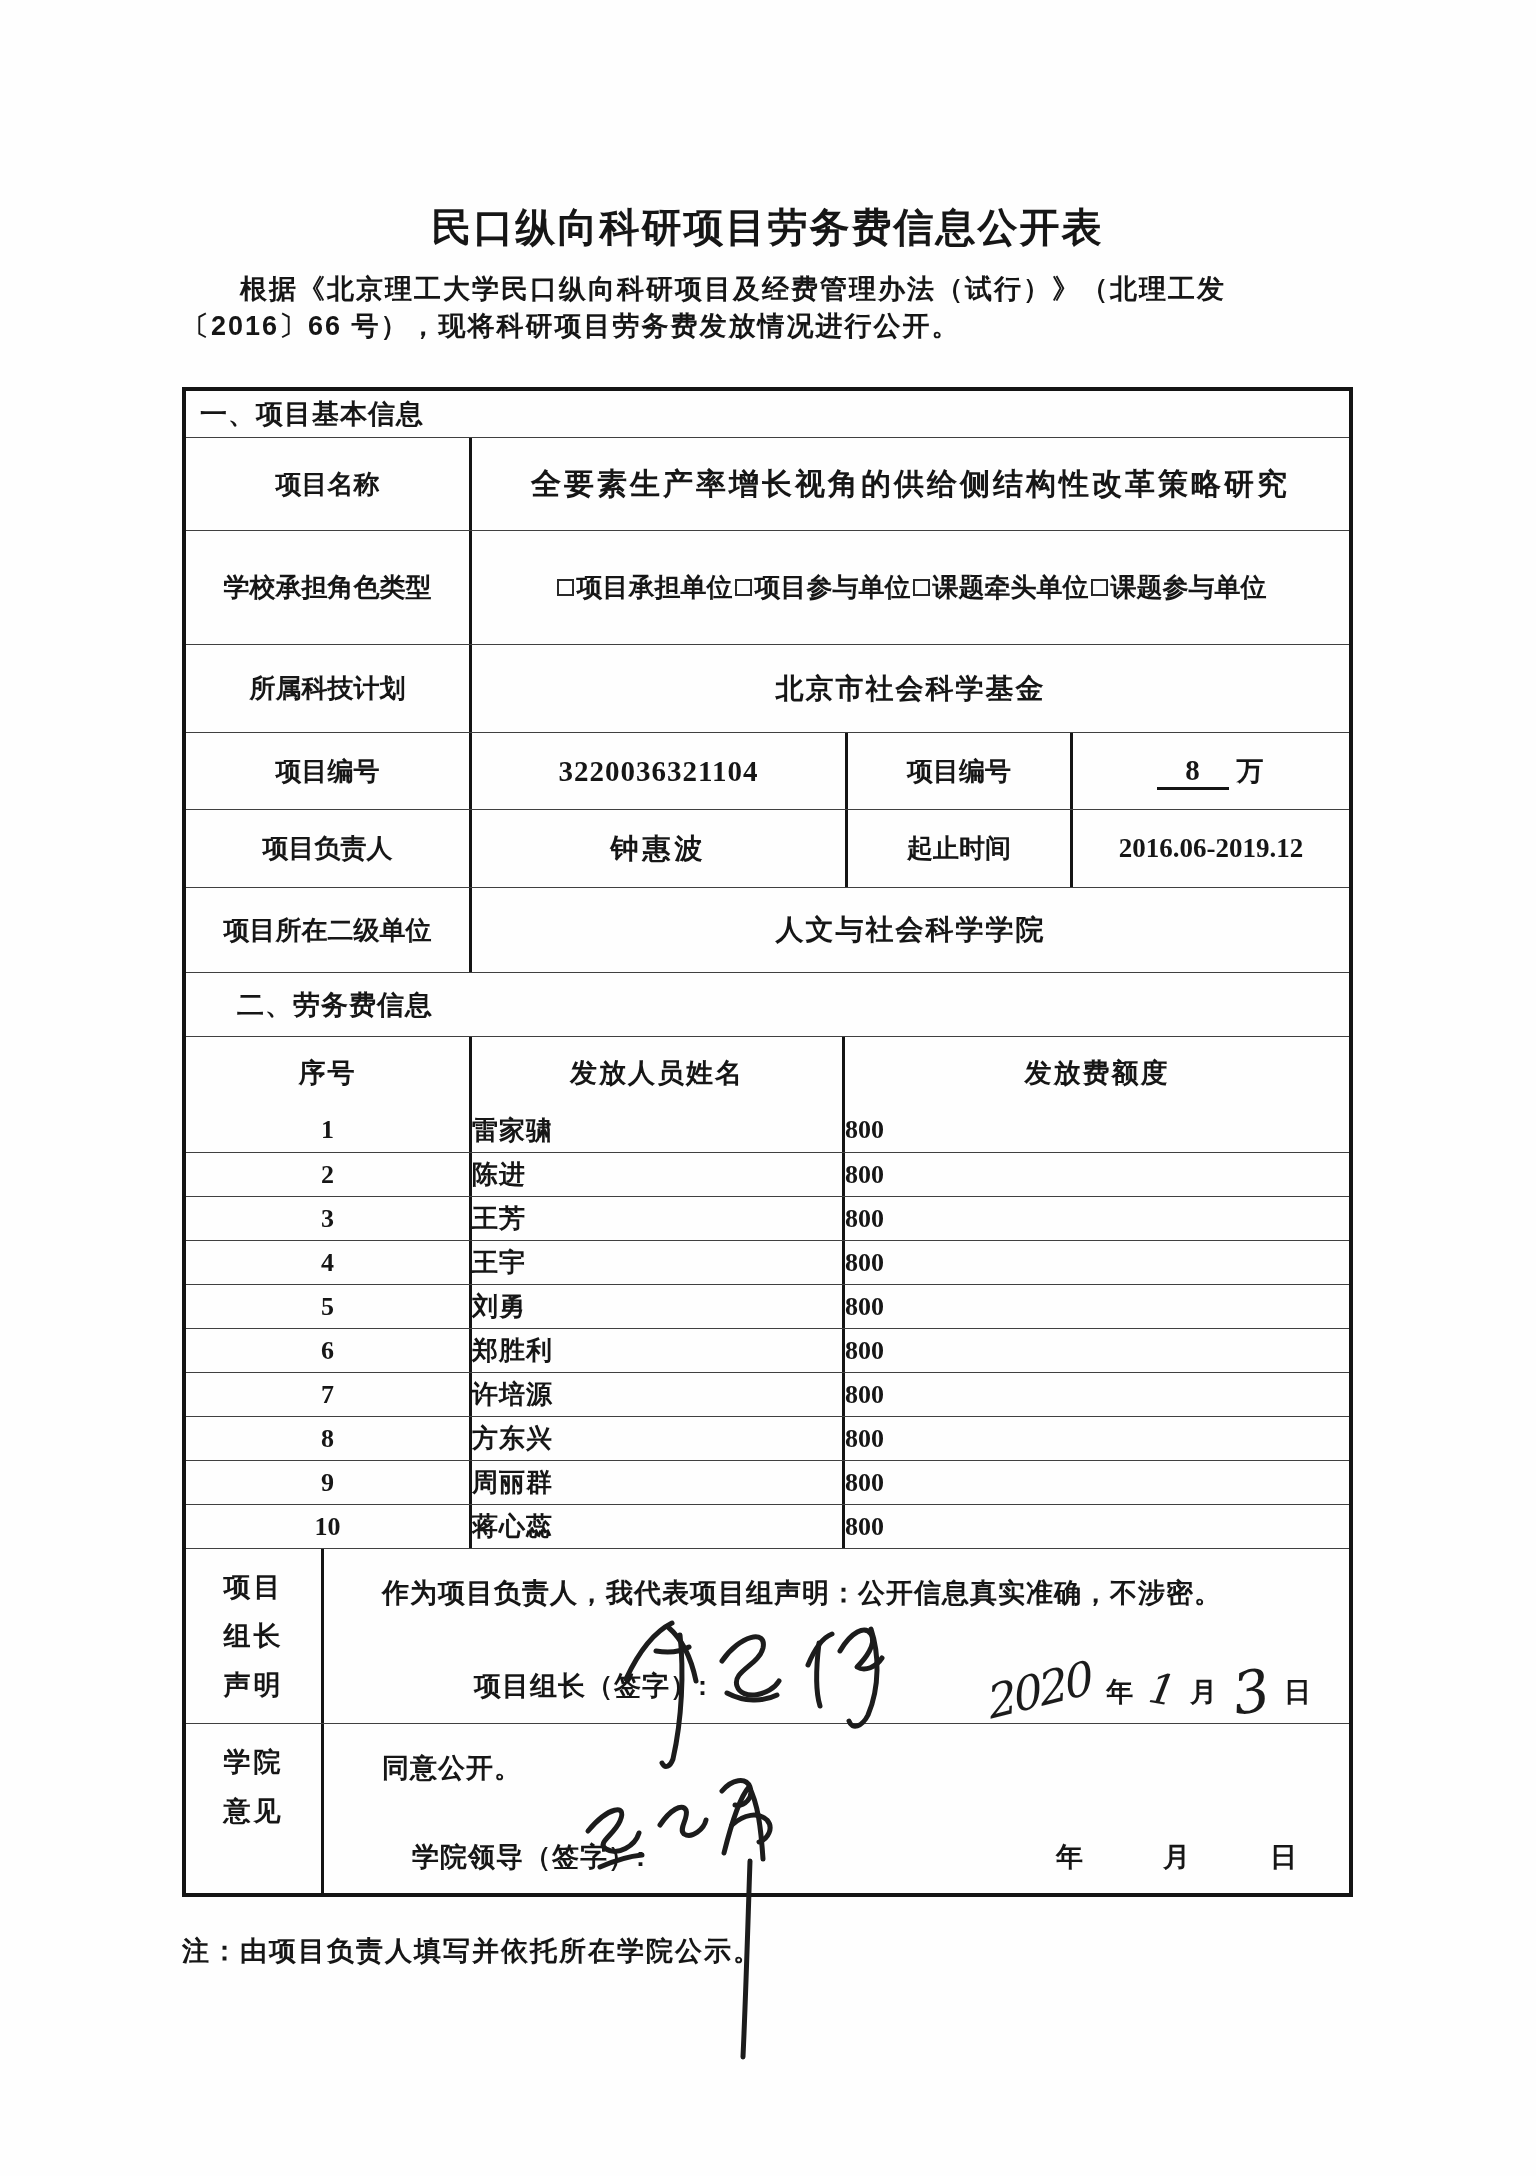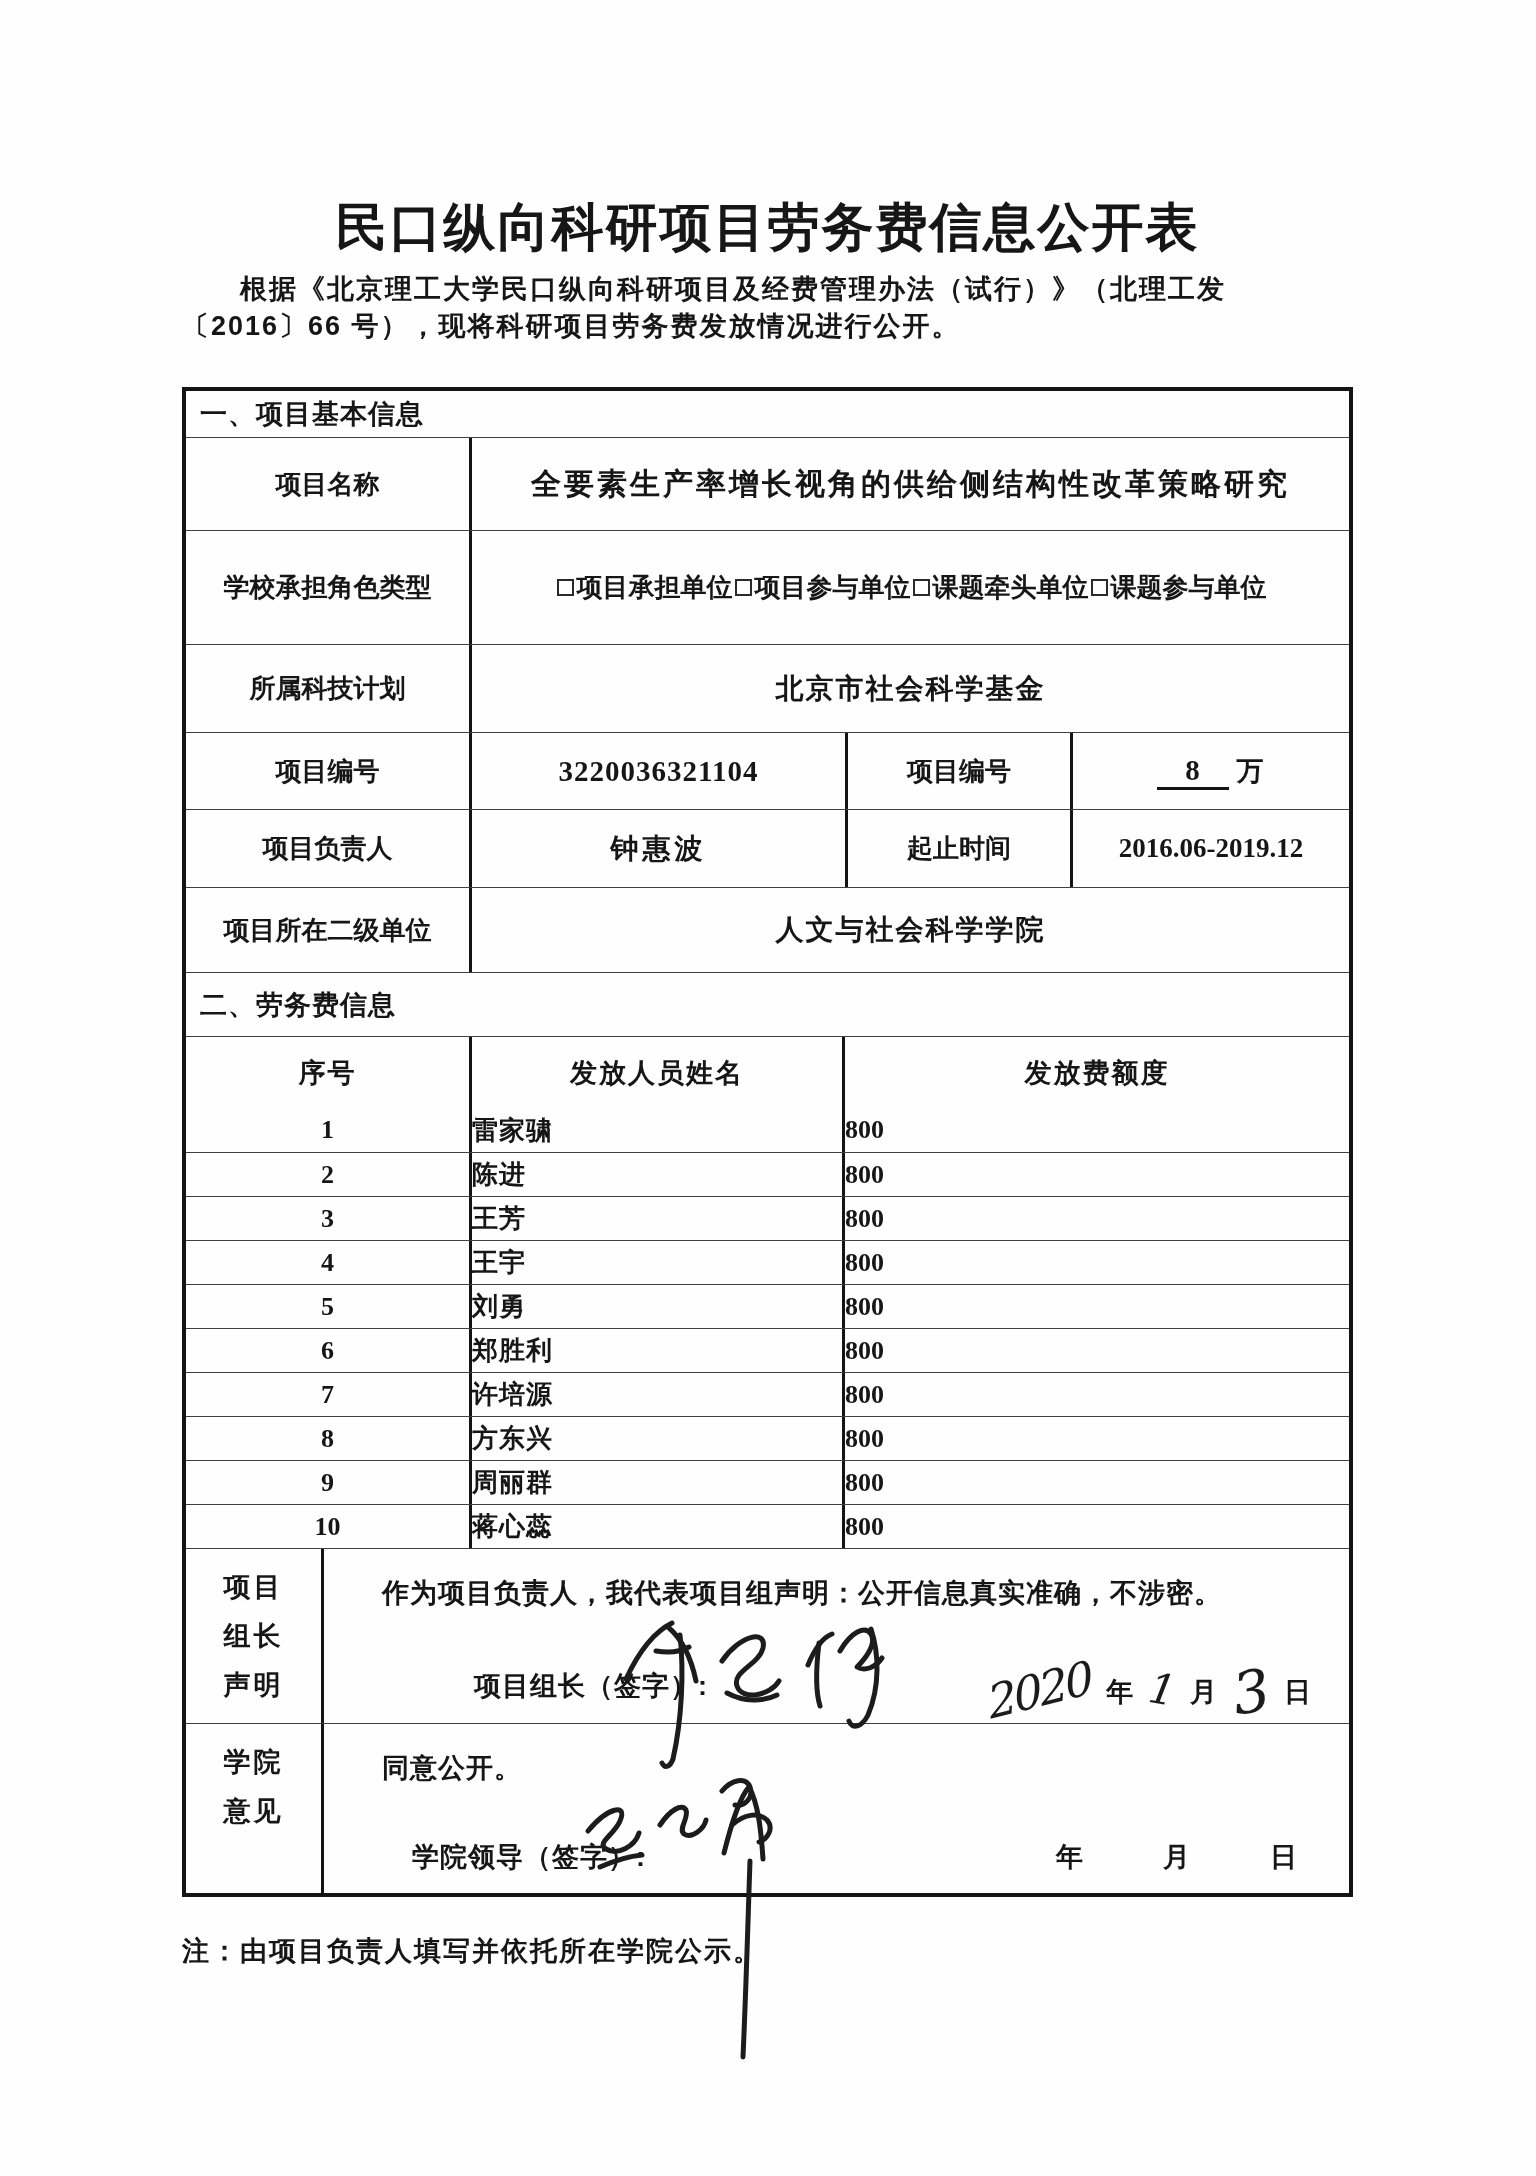--- a/index.html
+++ b/index.html
@@ -8,21 +8,21 @@
     width:1536px;height:2176px;
     background:#fefefe;
     color:#161616;
     font-family:"Liberation Sans","DejaVu Sans",sans-serif;
     overflow:hidden;
   }
   .sheet{position:absolute;left:182px;top:0;width:1171px;}
   .doc-title{
     margin:203px 0 12px 0;
     text-align:center;
-    font-size:52px;font-weight:800;letter-spacing:2px;
+    font-size:40px;font-weight:800;letter-spacing:2px;
     line-height:48px;
   }
   .intro{margin:20px 0 0 0;font-size:27px;font-weight:700;line-height:37px;letter-spacing:2px;}
   .intro .line1{padding-left:58px;}
   .intro .line2{padding-left:0;}
 
   .formtable{
     box-sizing:border-box;
     width:1171px;
     margin-top:42px;
@@ -41,21 +41,21 @@
   .grow{flex:1 1 auto;}
   .w283{width:283px;flex:0 0 auto;}
   .w376{width:376px;flex:0 0 auto;}
   .w225{width:225px;flex:0 0 auto;}
   .w373{width:373px;flex:0 0 auto;}
   .w135{width:135px;flex:0 0 auto;}
 
   .sec-row{height:46px;}
   .sec-row .cell{justify-content:flex-start;padding-left:14px;font-size:27px;font-weight:800;letter-spacing:1px;font-family:Liberation Serif, serif;}
   .h93{height:93px;} .h90{height:114px;} .h88{height:88px;} .h77{height:77px;}
-  .h78{height:78px;} .h85{height:85px;} .h50{height:64px;} .h72{height:72px;}
+  .h78{height:78px;} .h85{height:85px;} .h50{height:64px;padding-left:37px;} .h72{height:72px;}
   .h44{height:44px;} .h175{height:175px;} .h170{height:170px;}
 
   .projname{font-size:30px;letter-spacing:3px;font-weight:800;}
   .progname{font-size:28px;letter-spacing:2px;font-weight:800;}
   .serif{font-family:"Liberation Serif","DejaVu Serif",serif;font-weight:600;}
   .num-big{font-size:29px;letter-spacing:1px;}
   .pi-name{font-size:28px;letter-spacing:4px;font-weight:800;}
   .dur{font-size:27px;}
 
   .opts{font-size:26px;letter-spacing:0;}

